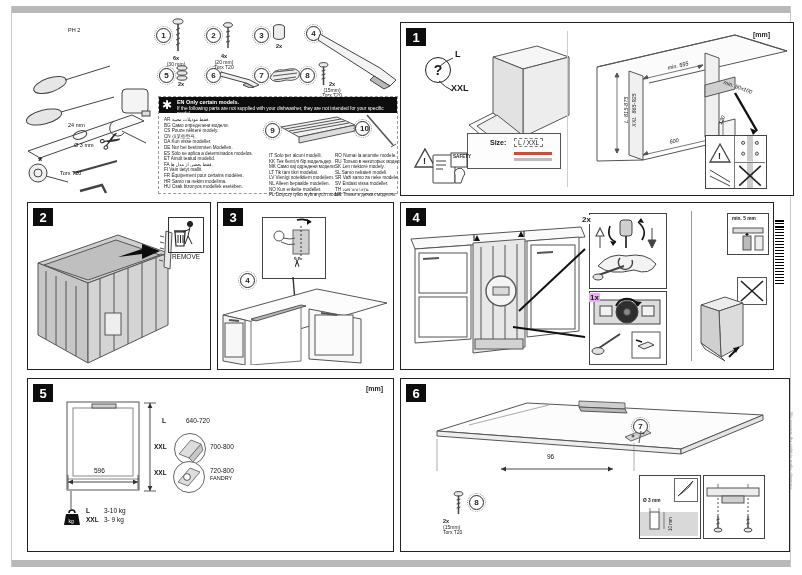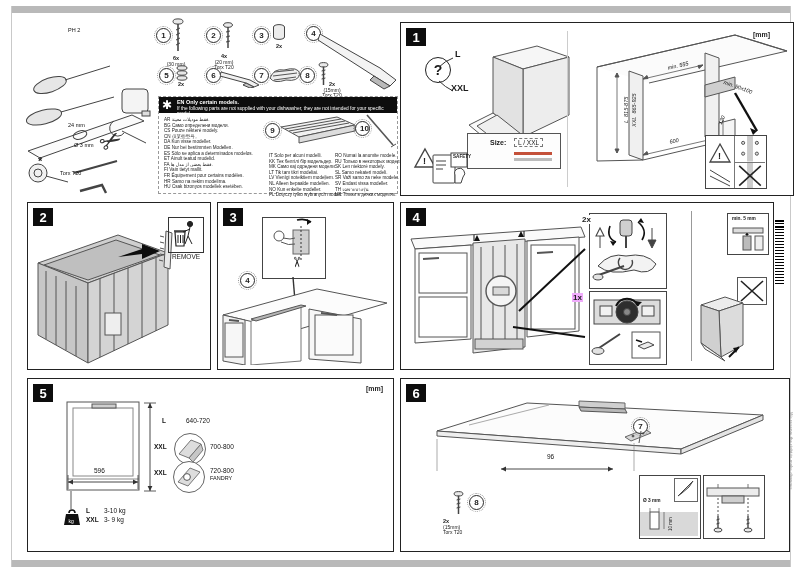--- a/index.html
+++ b/index.html
@@ -425,21 +425,21 @@
         <path d="M20,12 Q16,24 26,28 M52,26 Q58,16 48,8" stroke-width="1.6" stroke="#111"></path>
         <path d="M26,28 l-6,-1 l3,5 Z M48,8 l6,1 l-3,-5 Z" fill="#111" stroke="none"></path>
         <path d="M36,22 L36,34" stroke-width="2"></path>
         <path d="M8,52 Q20,38 36,42 Q56,38 66,50 Q60,62 44,56 Q20,62 8,52 Z" fill="#f3f3f3"></path>
         <path d="M30,44 a7,7 0 1 0 12,2" stroke-width="1.4"></path>
         <line x1="6" y1="62" x2="34" y2="52" stroke-width="2"></line>
         <ellipse cx="8" cy="63" rx="5" ry="3" fill="#e2e2e2"></ellipse>
       </svg>
     </div>
 
-    <span class="abs" style="left:171px;top:90px;font-size:8px;font-weight:bold;background:#f0abfc;padding:0 1px;z-index:2;">1x</span>
+    <span class="abs" style="left:188px;top:90px;font-size:8px;font-weight:bold;background:#f0abfc;padding:0 1px;z-index:2;">1x</span>
     <div class="inset" style="left:188px;top:88px;width:76px;height:72px;">
       <svg width="74" height="70" viewBox="0 0 74 70" stroke="#444" fill="none">
         <rect x="4" y="8" width="66" height="24" fill="#dcdcdc"></rect>
         <rect x="10" y="14" width="12" height="10" fill="#f2f2f2"></rect>
           <rect x="52" y="14" width="12" height="10" fill="#f2f2f2"></rect>
         <circle cx="37" cy="20" r="11" fill="#2e2e2e"></circle>
         <path d="M26,14 A12,12 0 0 1 48,14" stroke="#111" stroke-width="2"></path>
         <path d="M48,14 l4,-4 l-7,-1 Z" fill="#111" stroke="none"></path>
         <circle cx="37" cy="20" r="3.5" fill="#888"></circle>
         <line x1="6" y1="58" x2="30" y2="42" stroke-width="2"></line>

